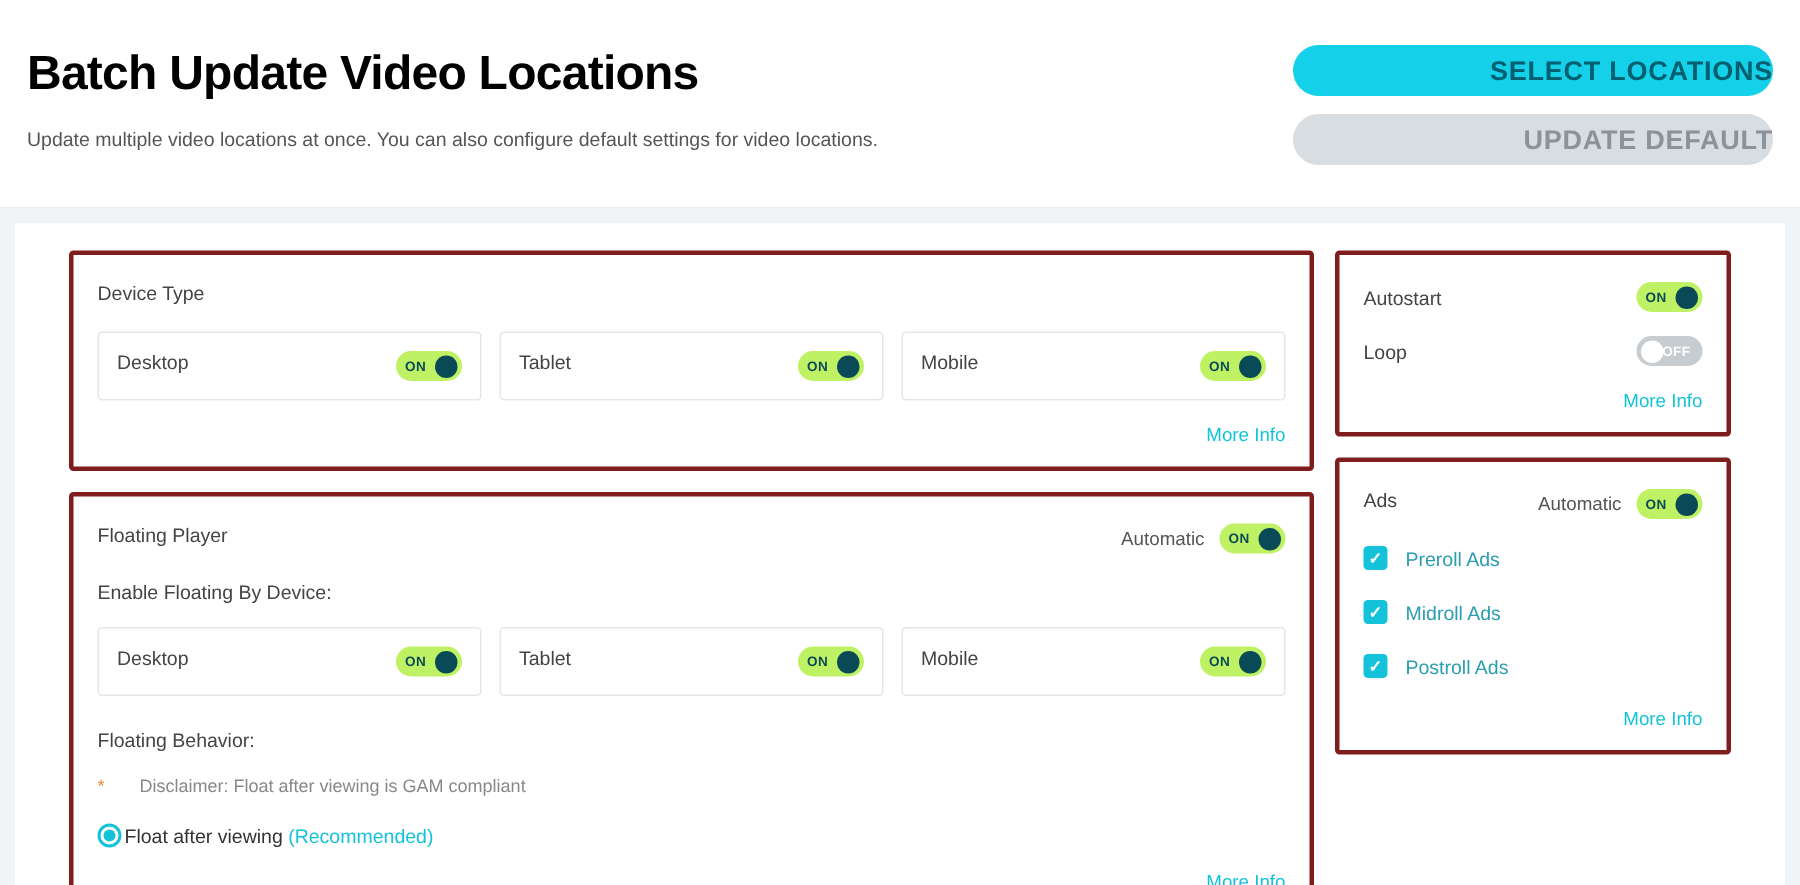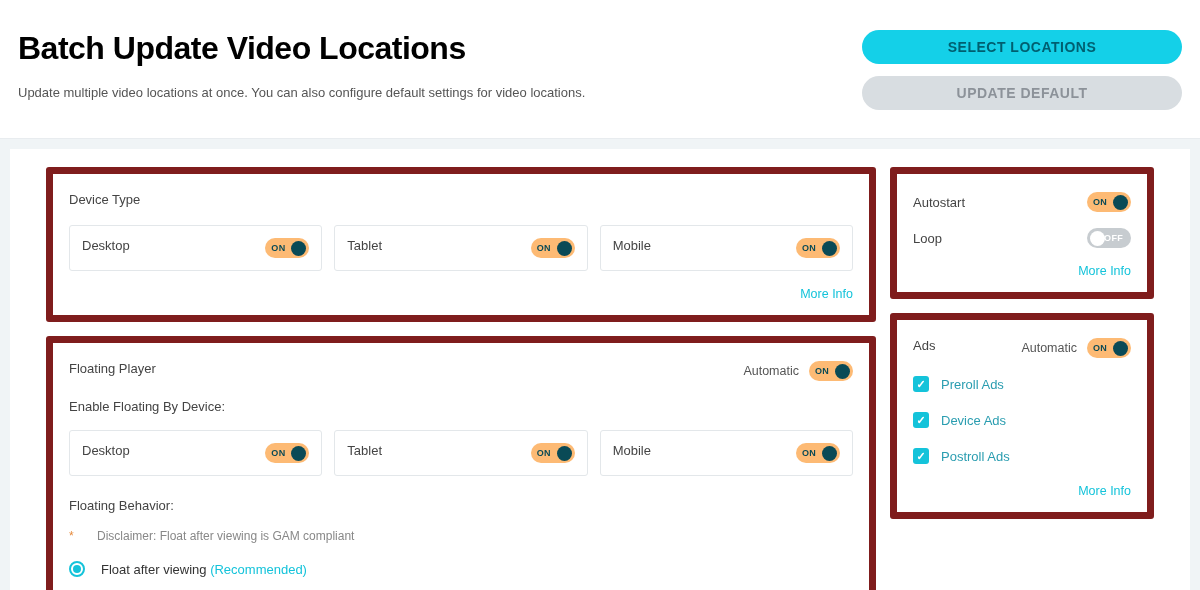--- a/index.html
+++ b/index.html
@@ -3,52 +3,52 @@
 <meta charset="utf-8">
 <style>
 * { box-sizing: border-box; margin: 0; padding: 0; }
 body { font-family: -apple-system, BlinkMacSystemFont, "Segoe UI", Arial, sans-serif; background: #f0f4f6; color: #333; }
 .page { background: #f0f4f6; }
 .header { background: #fff; padding: 30px 18px 28px; display: flex; justify-content: space-between; align-items: flex-start; border-bottom: 1px solid #e8ecef; }
 .header-left { flex: 1; }
 .page-title { font-size: 32px; font-weight: 800; color: #000; letter-spacing: -0.5px; margin-bottom: 18px; }
 .page-subtitle { font-size: 13px; color: #555; }
 .header-right { display: flex; flex-direction: column; gap: 12px; margin-left: 20px; }
-.btn { border: none; border-radius: 22px; height: 34px; width: 320px; font-size: 14px; font-weight: 600; letter-spacing: 0.5px; cursor: pointer; }
+.btn { border: none; border-radius: 22px; height: 34px; width: 320px; font-size: 18px; font-weight: 600; letter-spacing: 0.5px; cursor: pointer; text-align: right; }
 .btn-primary { background: #14d0e8; color: #005f70; }
 .btn-secondary { background: #d8dde1; color: #8c9299; }
 .content { background: #fff; margin: 10px 10px 0; padding: 18px 36px 18px 36px; min-height: 430px; }
 .columns { display: flex; gap: 14px; }
 .col { flex: 1; display: flex; flex-direction: column; gap: 14px; }
-.panel { border: 7px solid #7f1d1d; border-radius: 3px; padding: 18px 16px 14px; }
+.panel { border: 3px solid #7f1d1d; border-radius: 3px; padding: 18px 16px 14px; }
 .panel-title { font-size: 13px; color: #444; margin-bottom: 18px; font-weight: 400; }
 .panel-title-row { display: flex; justify-content: space-between; align-items: flex-start; margin-bottom: 18px; }
 .panel-title-row .panel-title { margin-bottom: 0; }
 .device-row { display: flex; gap: 12px; }
 .device-box { flex: 1; border: 1px solid #e3e7ea; border-radius: 3px; padding: 12px 12px; display: flex; justify-content: space-between; align-items: flex-start; }
 .device-label { font-size: 13px; color: #444; }
 .toggle { width: 44px; height: 20px; border-radius: 11px; display: inline-flex; align-items: center; padding: 0 3px; position: relative; cursor: pointer; }
-.toggle-on { background: #fdba74; justify-content: flex-end; }
+.toggle-on { background: #bef264; justify-content: flex-end; }
 .toggle-off { background: #c7ccd0; justify-content: flex-start; }
 .toggle-knob { width: 15px; height: 15px; border-radius: 50%; background: #0a4a56; }
 .toggle-off .toggle-knob { background: #fff; }
 .toggle-label { position: absolute; font-size: 9px; font-weight: 700; letter-spacing: 0.3px; }
 .toggle-on .toggle-label { left: 6px; color: #0a4a56; }
 .toggle-off .toggle-label { right: 8px; color: #fff; }
 .more-info { text-align: right; font-size: 12.5px; color: #14c3da; margin-top: 16px; cursor: pointer; }
 .row-item { display: flex; justify-content: space-between; align-items: center; margin-bottom: 16px; }
 .row-item:last-of-type { margin-bottom: 0; }
 .row-label { font-size: 13px; color: #444; }
 .auto-group { display: flex; align-items: center; gap: 10px; }
 .auto-label { font-size: 12.5px; color: #555; }
 .subheading { font-size: 13px; color: #444; margin: 22px 0 16px; }
 .disclaimer-line { font-size: 12px; margin-bottom: 18px; }
 .disclaimer-star { color: #e58a3c; }
 .disclaimer-text { color: #888; margin-left: 20px; }
-.radio-row { display: flex; align-items: center; gap: 16px; font-size: 13px; cursor: pointer; }
+.radio-row { display: flex; align-items: center; gap: 2px; font-size: 13px; cursor: pointer; }
 .radio-outer { width: 16px; height: 16px; border: 2px solid #14c3da; border-radius: 50%; display: flex; align-items: center; justify-content: center; }
 .radio-inner { width: 8px; height: 8px; background: #14c3da; border-radius: 50%; }
 .radio-text { color: #333; }
 .recommended { color: #14c3da; }
 .check-row { display: flex; align-items: center; gap: 12px; margin-bottom: 20px; cursor: pointer; }
 .check-row:last-of-type { margin-bottom: 0; }
 .checkbox { width: 16px; height: 16px; background: #14c3da; border-radius: 3px; display: flex; align-items: center; justify-content: center; color: #fff; font-size: 11px; font-weight: 700; }
 .check-label { font-size: 13px; color: #2a9db0; }
 .col-right { max-width: 264px; }
 </style>
@@ -184,21 +184,21 @@
                 <span class="toggle-knob"></span>
               </span>
             </span>
           </div>
           <div class="check-row">
             <span class="checkbox">✓</span>
             <span class="check-label">Preroll Ads</span>
           </div>
           <div class="check-row">
             <span class="checkbox">✓</span>
-            <span class="check-label">Device Ads</span>
+            <span class="check-label">Midroll Ads</span>
           </div>
           <div class="check-row">
             <span class="checkbox">✓</span>
             <span class="check-label">Postroll Ads</span>
           </div>
           <div class="more-info">More Info</div>
         </div>
 
       </div>
     </div>

